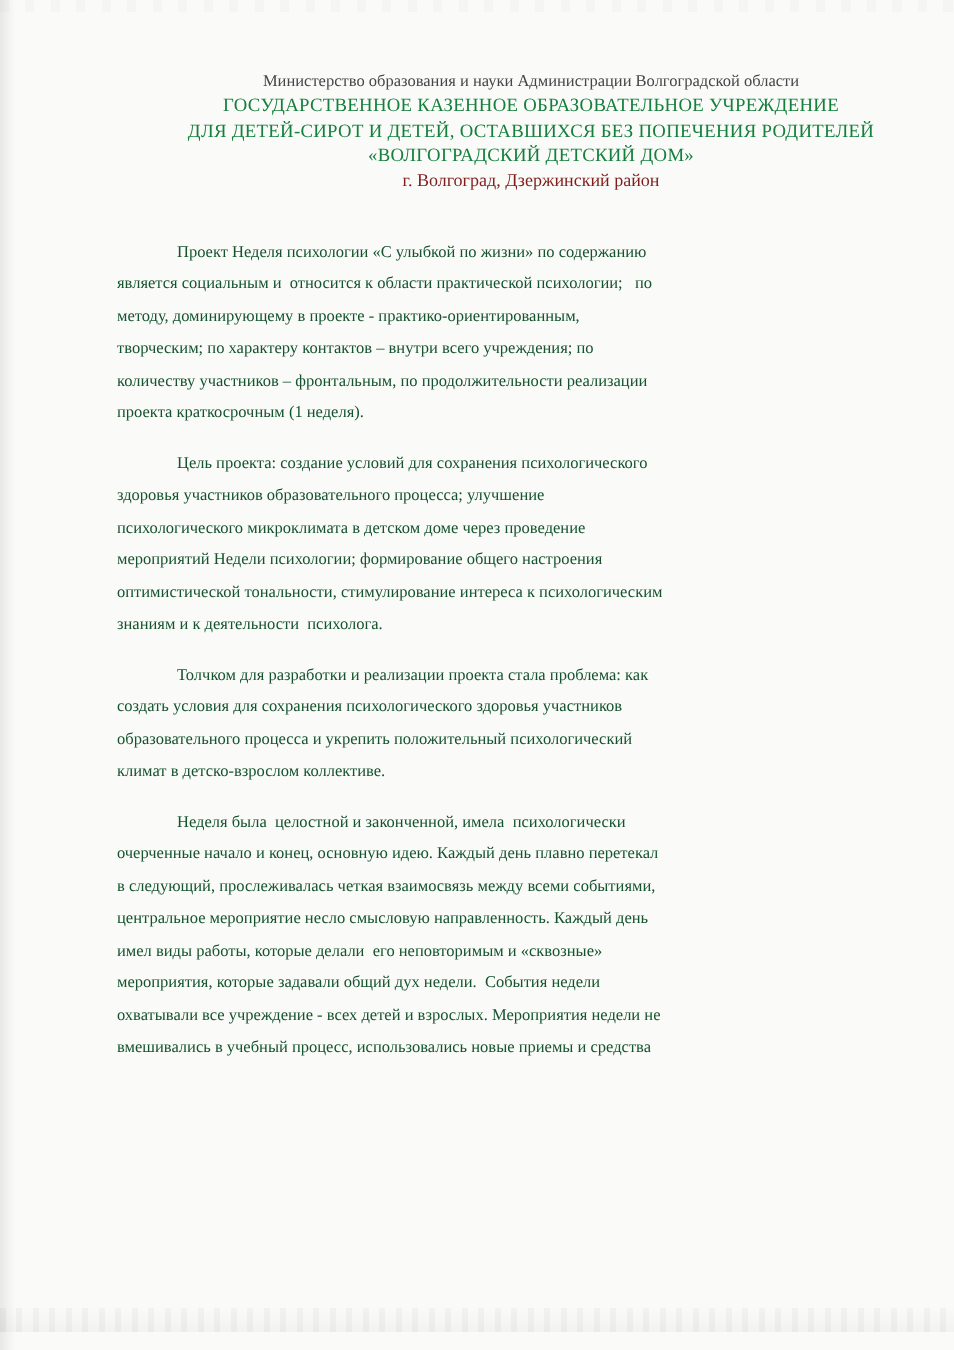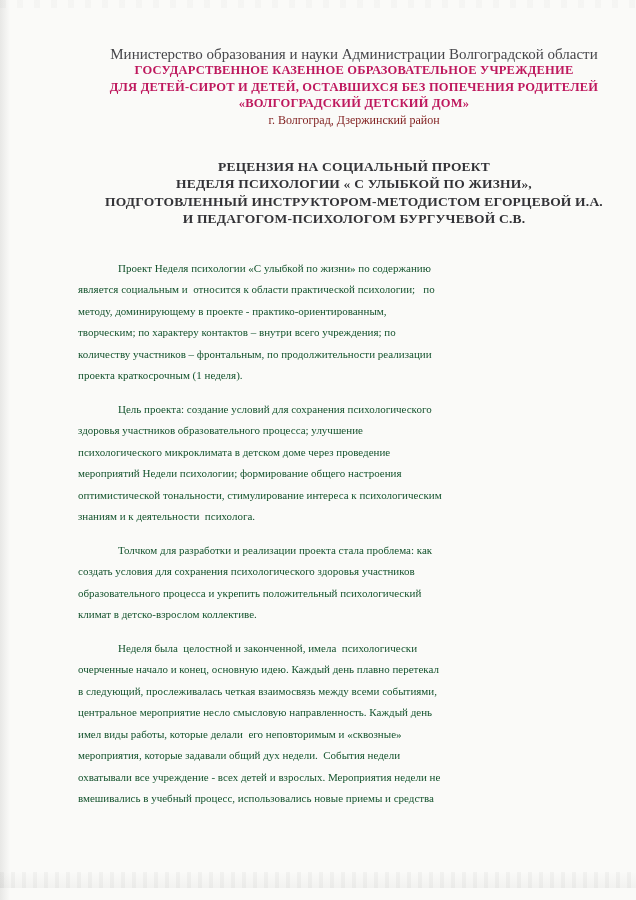--- a/index.html
+++ b/index.html
@@ -44,32 +44,32 @@
     left: 0; right: 0; top: 0;
     height: 8px;
     background: repeating-linear-gradient(90deg,
         rgba(120,120,118,0.04) 0px, rgba(120,120,118,0.04) 6px,
         rgba(0,0,0,0) 6px, rgba(0,0,0,0) 17px);
     pointer-events: none;
   }
 
   .doc-header { text-align: center; }
   .ministry {
-    font-size: 15px;
+    font-size: 11px;
     line-height: 16px;
     white-space: pre-line;
     color: #46464a;
   }
   .org {
-    font-weight: bold;
+    font-weight: normal;
     font-size: 12.5px;
     line-height: 16.5px;
     white-space: pre-line;
     letter-spacing: 0.2px;
-    color: #be185d;
+    color: #15803d;
   }
   .city {
     font-size: 12px;
     line-height: 16px;
     white-space: pre-line;
     color: #7f1d1d;
   }
 
   .doc-title {
     margin: 30px 0 0 0;
@@ -100,24 +100,20 @@
   <div class="scan-noise-top"></div>
 
   <header class="doc-header">
     <div class="ministry">Министерство образования и науки  Администрации Волгоградской области</div>
     <div class="org">ГОСУДАРСТВЕННОЕ  КАЗЕННОЕ ОБРАЗОВАТЕЛЬНОЕ УЧРЕЖДЕНИЕ
 ДЛЯ ДЕТЕЙ-СИРОТ И ДЕТЕЙ, ОСТАВШИХСЯ БЕЗ ПОПЕЧЕНИЯ РОДИТЕЛЕЙ
 «ВОЛГОГРАДСКИЙ ДЕТСКИЙ ДОМ»</div>
     <div class="city">г. Волгоград, Дзержинский район</div>
   </header>
 
-  <h1 class="doc-title">РЕЦЕНЗИЯ НА СОЦИАЛЬНЫЙ ПРОЕКТ
-НЕДЕЛЯ ПСИХОЛОГИИ « С УЛЫБКОЙ ПО ЖИЗНИ»,
-ПОДГОТОВЛЕННЫЙ ИНСТРУКТОРОМ-МЕТОДИСТОМ ЕГОРЦЕВОЙ И.А.
-И ПЕДАГОГОМ-ПСИХОЛОГОМ БУРГУЧЕВОЙ С.В.</h1>
 
   <main class="doc-body">
     <p class="para">Проект Неделя психологии «С улыбкой по жизни» по содержанию
 является социальным и  относится к области практической психологии;   по
 методу, доминирующему в проекте - практико-ориентированным,
 творческим; по характеру контактов – внутри всего учреждения; по
 количеству участников – фронтальным, по продолжительности реализации
 проекта краткосрочным (1 неделя).</p>
     <p class="para">Цель проекта: создание условий для сохранения психологического
 здоровья участников образовательного процесса; улучшение

